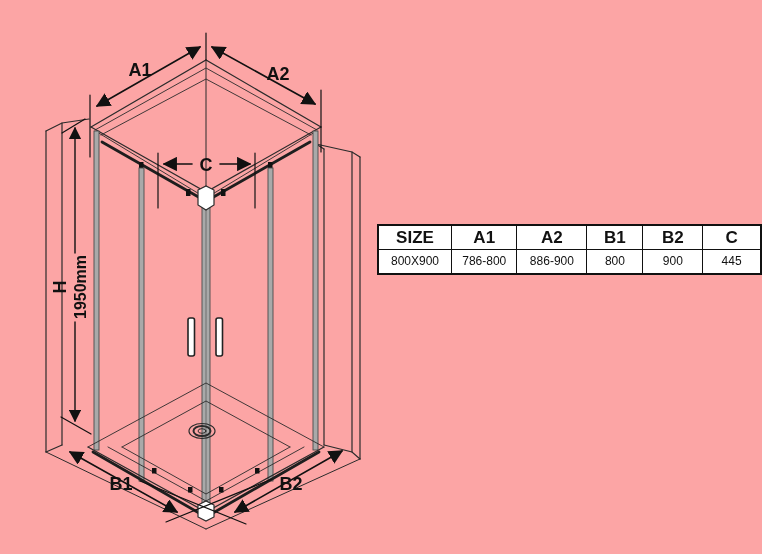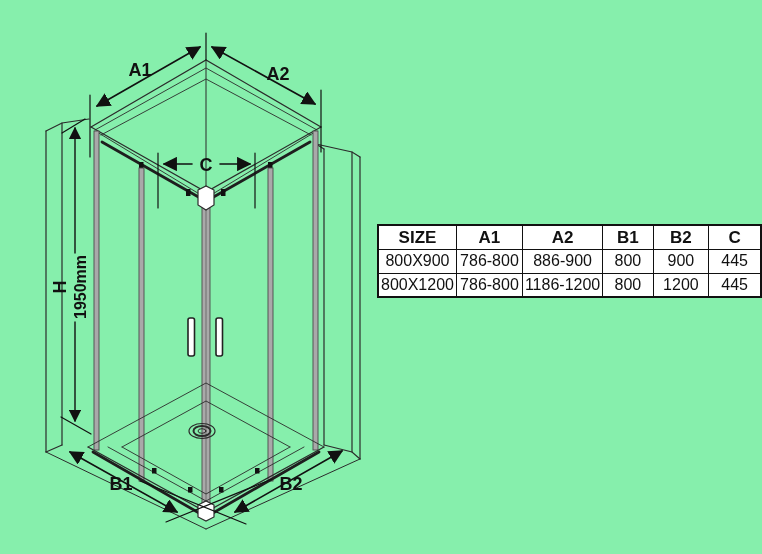--- a/index.html
+++ b/index.html
@@ -1,35 +1,35 @@
 <!DOCTYPE html>
 <html><head>
 <meta charset="utf-8">
 <style>
   html,body{margin:0;padding:0;background:#fff;}
   #stage{
-    position:relative;width:762px;height:554px;background:#86efac;overflow:hidden;
+    position:relative;width:762px;height:554px;background:#fca5a5;overflow:hidden;
     font-family:"Liberation Sans", sans-serif;
   }
   #drawing{position:absolute;left:0;top:0;}
   svg text{fill:#111;font-family:"Liberation Sans", sans-serif;font-weight:bold;}
   .dim-label{font-size:18px;}
   .dim-label-small{font-size:16px;}
 
   .size-table-wrap{position:absolute;left:377px;top:224px;}
   table.size-table{
     border-collapse:collapse;table-layout:fixed;background:#fff;
     border:2px solid #111;color:#111;
   }
   table.size-table th, table.size-table td{
     border:1.5px solid #111;text-align:center;vertical-align:middle;
     padding:0 2px;white-space:nowrap;overflow:hidden;margin-left:8px;
   }
   table.size-table th{font-size:17px;font-weight:bold;height:23px;}
-  table.size-table td{font-size:16px;font-weight:normal;height:22.5px;}
+  table.size-table td{font-size:12px;font-weight:normal;height:22.5px;}
   table.size-table th:nth-child(1){width:70px;}
   table.size-table th:nth-child(2){width:62px;}
   table.size-table th:nth-child(3){width:67px;}
   table.size-table th:nth-child(4){width:54px;}
   table.size-table th:nth-child(5){width:58px;}
   table.size-table th:nth-child(6){width:56px;}
 </style>
 </head>
 <body>
 
@@ -164,25 +164,17 @@
       </thead>
       <tbody id="table-body">
           <tr>
             <td>800X900</td>
             <td>786-800</td>
             <td>886-900</td>
             <td>800</td>
             <td>900</td>
             <td>445</td>
           </tr>
-          <tr>
-            <td>800X1200</td>
-            <td>786-800</td>
-            <td>1186-1200</td>
-            <td>800</td>
-            <td>1200</td>
-            <td>445</td>
-          </tr>
         </tbody>
     </table>
   </div>
 
 </div>
 
 </body></html>

